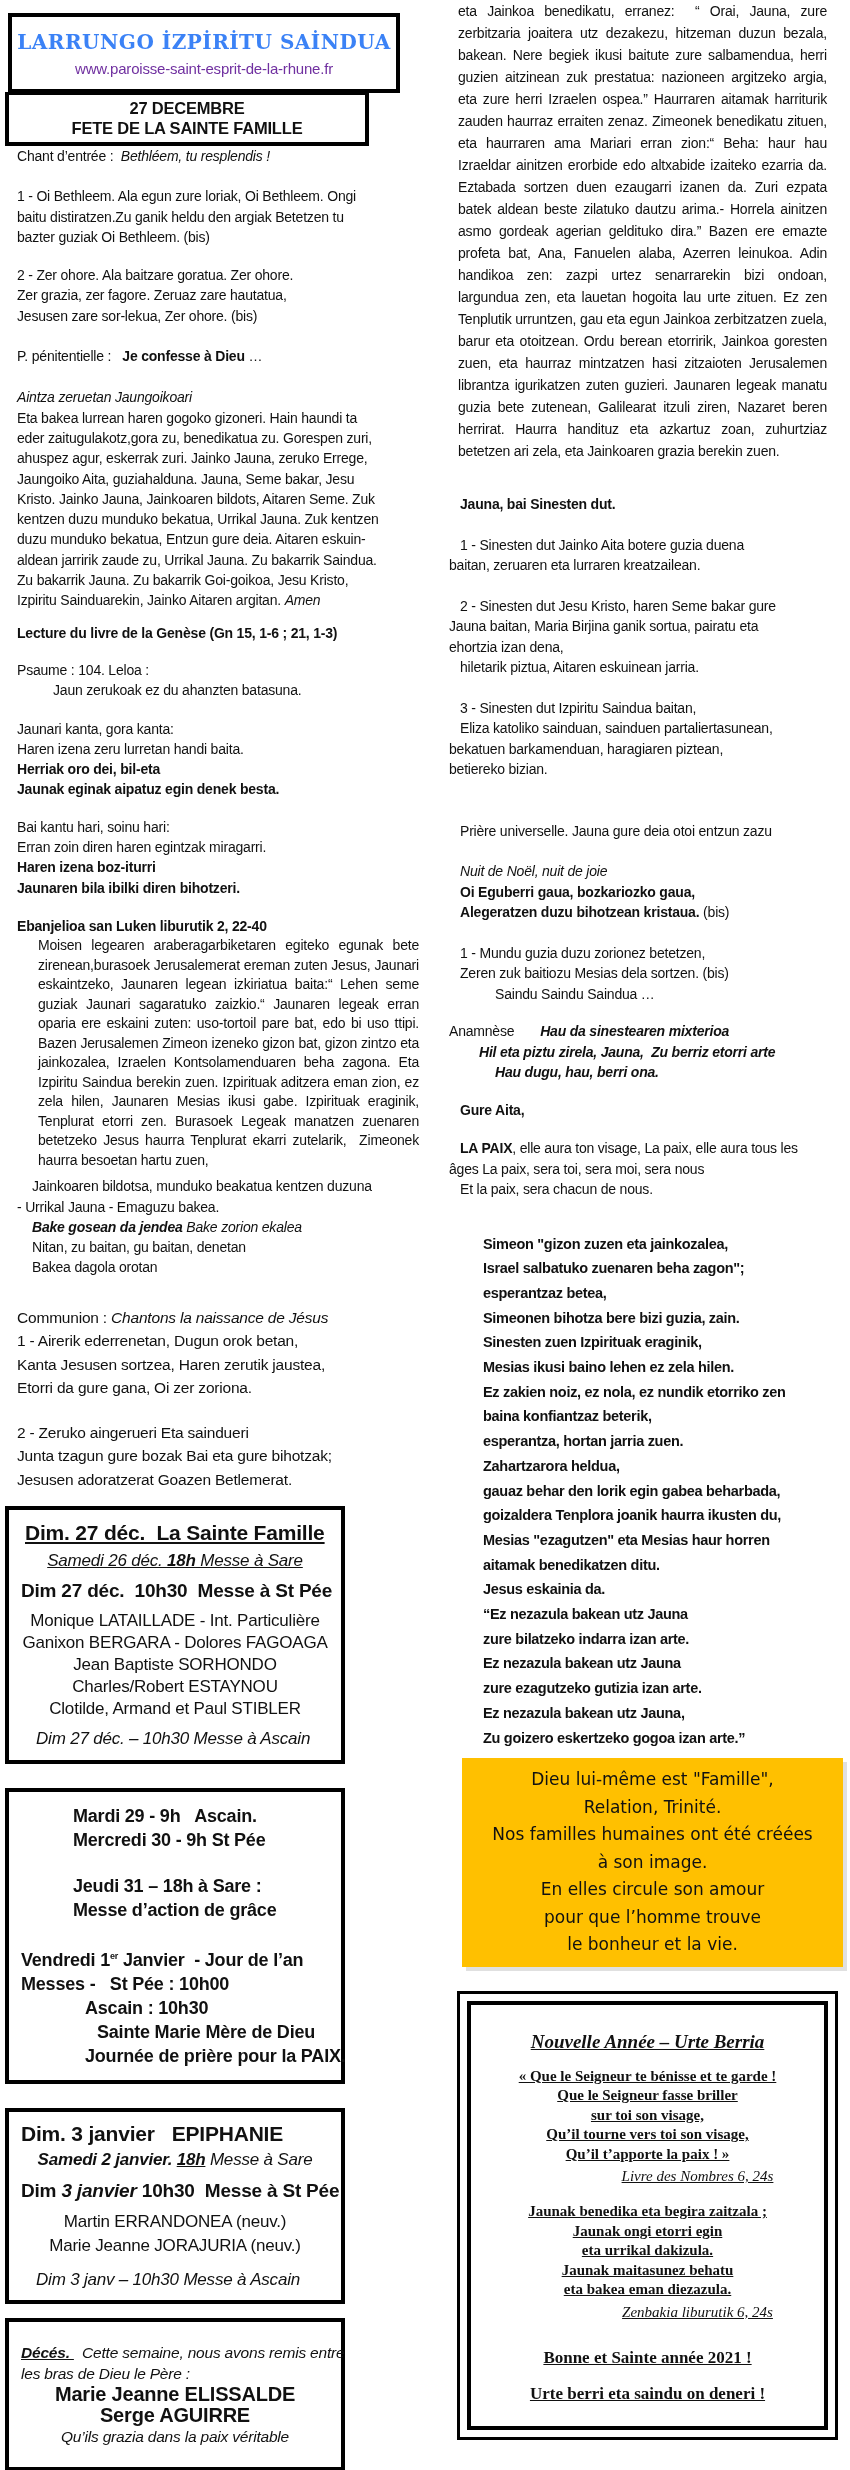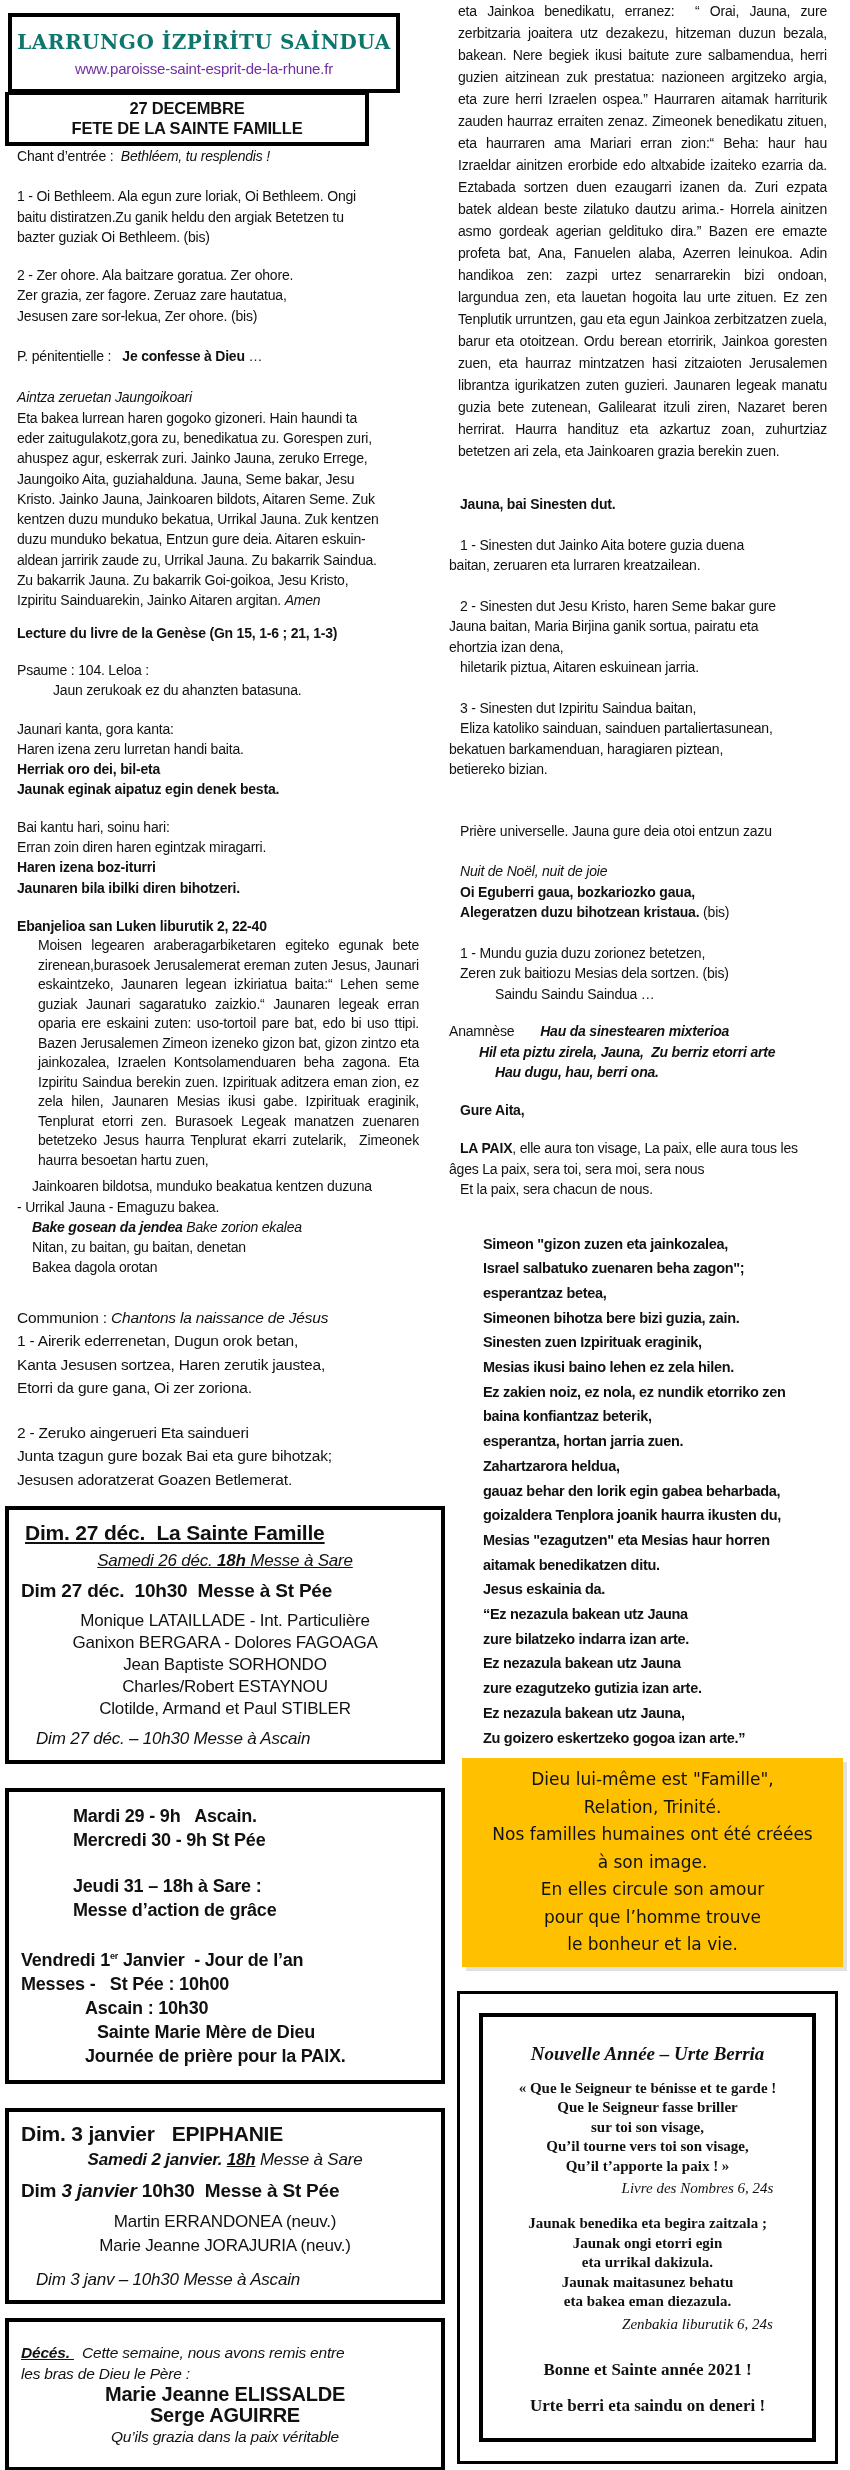--- a/index.html
+++ b/index.html
@@ -26,48 +26,48 @@
   
   .col-left .ind1{padding-left:15px}
   .col-left .ind2{padding-left:36px}
   .col-right .ind1{padding-left:11px}
   .col-right .ind2{padding-left:30px}
   .col-right .ind3{padding-left:46px}
   
   .logo-box{border:4px solid #000;margin:13px 0 0 -9px;width:392px;box-sizing:border-box;
             text-align:center;padding:10px 4px 8px;}
   .logo-title{font-family:"DejaVu Serif",serif;font-weight:700;font-size:20px;letter-spacing:0.5px;
-              color:#0f766e;line-height:30px;}
+              color:#3b82f6;line-height:30px;}
   .logo-url{font-size:15px;color:#7030a0;line-height:24px;}
   .date-box{border:4px solid #000;border-top-width:3px;margin:-1px 0 0 -12px;width:364px;box-sizing:border-box;
             text-align:center;font-weight:700;font-size:16.5px;line-height:20px;padding:3px 0 4px;}
   
   .gospel{margin-left:21px;line-height:19.5px;}
   .comm{font-size:15.5px;line-height:23.5px;}
   
-  .sbox{border:4px solid #000;margin-left:-12px;width:440px;box-sizing:border-box;padding:10px 12px;}
+  .sbox{border:4px solid #000;margin-left:-12px;width:340px;box-sizing:border-box;padding:10px 12px;}
   .box1{font-size:17px;line-height:22px;}
   .box1 .t1{font-size:21px;font-weight:700;margin:2px 0 6px 4px;}
   .box1 .t2,.box3 .t2{font-size:19px;margin:6px 0 6px 0;line-height:26px;}
   .box1 .it18{font-size:17px;text-decoration:underline;}
   .box2{font-size:18px;line-height:24px;font-weight:700;padding:12px 12px;}
   .box2 .ind3{padding-left:52px}
   .box2 .ind4{padding-left:64px}
   .box2 .ind5{padding-left:76px}
   .box3{font-size:17px;line-height:24px;padding:8px 12px;}
   .box3 .t1e{font-size:21px;line-height:28px;}
   .box4{font-size:15.5px;line-height:21px;font-style:italic;padding:20px 12px;}
   .box4 .nf{font-size:20px;}
   
   .rtop{padding-left:9px;padding-right:2px;line-height:22px;font-size:14px;}
   .simeon{font-weight:700;font-size:14.5px;line-height:24.7px;padding-left:34px;letter-spacing:-0.3px;}
   .obox{background:#ffc000;margin-left:13px;margin-right:-14px;text-align:center;
         font-family:"DejaVu Sans",sans-serif;font-size:17px;line-height:27.5px;padding:8px 4px;
         box-shadow:4px 4px 0 rgba(0,0,0,0.12);letter-spacing:0;}
-  .frame{border:3px solid #000;padding:19px;margin-left:8px;margin-right:-9px;}
+  .frame{border:3px solid #000;padding:7px;margin-left:8px;margin-right:-9px;text-decoration:underline;}
   .frame-inner{border:4px solid #000;font-family:"Liberation Serif",serif;text-align:center;
                padding:24px 8px 20px;letter-spacing:0;}
   .ftitle{font-size:19px;line-height:26px;margin-bottom:12px;}
   .fverse{font-weight:700;font-size:15px;line-height:19.5px;}
   .fref{font-style:italic;font-size:15px;line-height:20px;padding-left:100px;margin-top:2px;}
   .fgreet{font-weight:700;font-size:17px;margin-top:24px;line-height:24px;}
   .fgreet2{font-weight:700;font-size:17px;margin-top:12px;line-height:24px;}
 </style>
 </head>
 <body>

